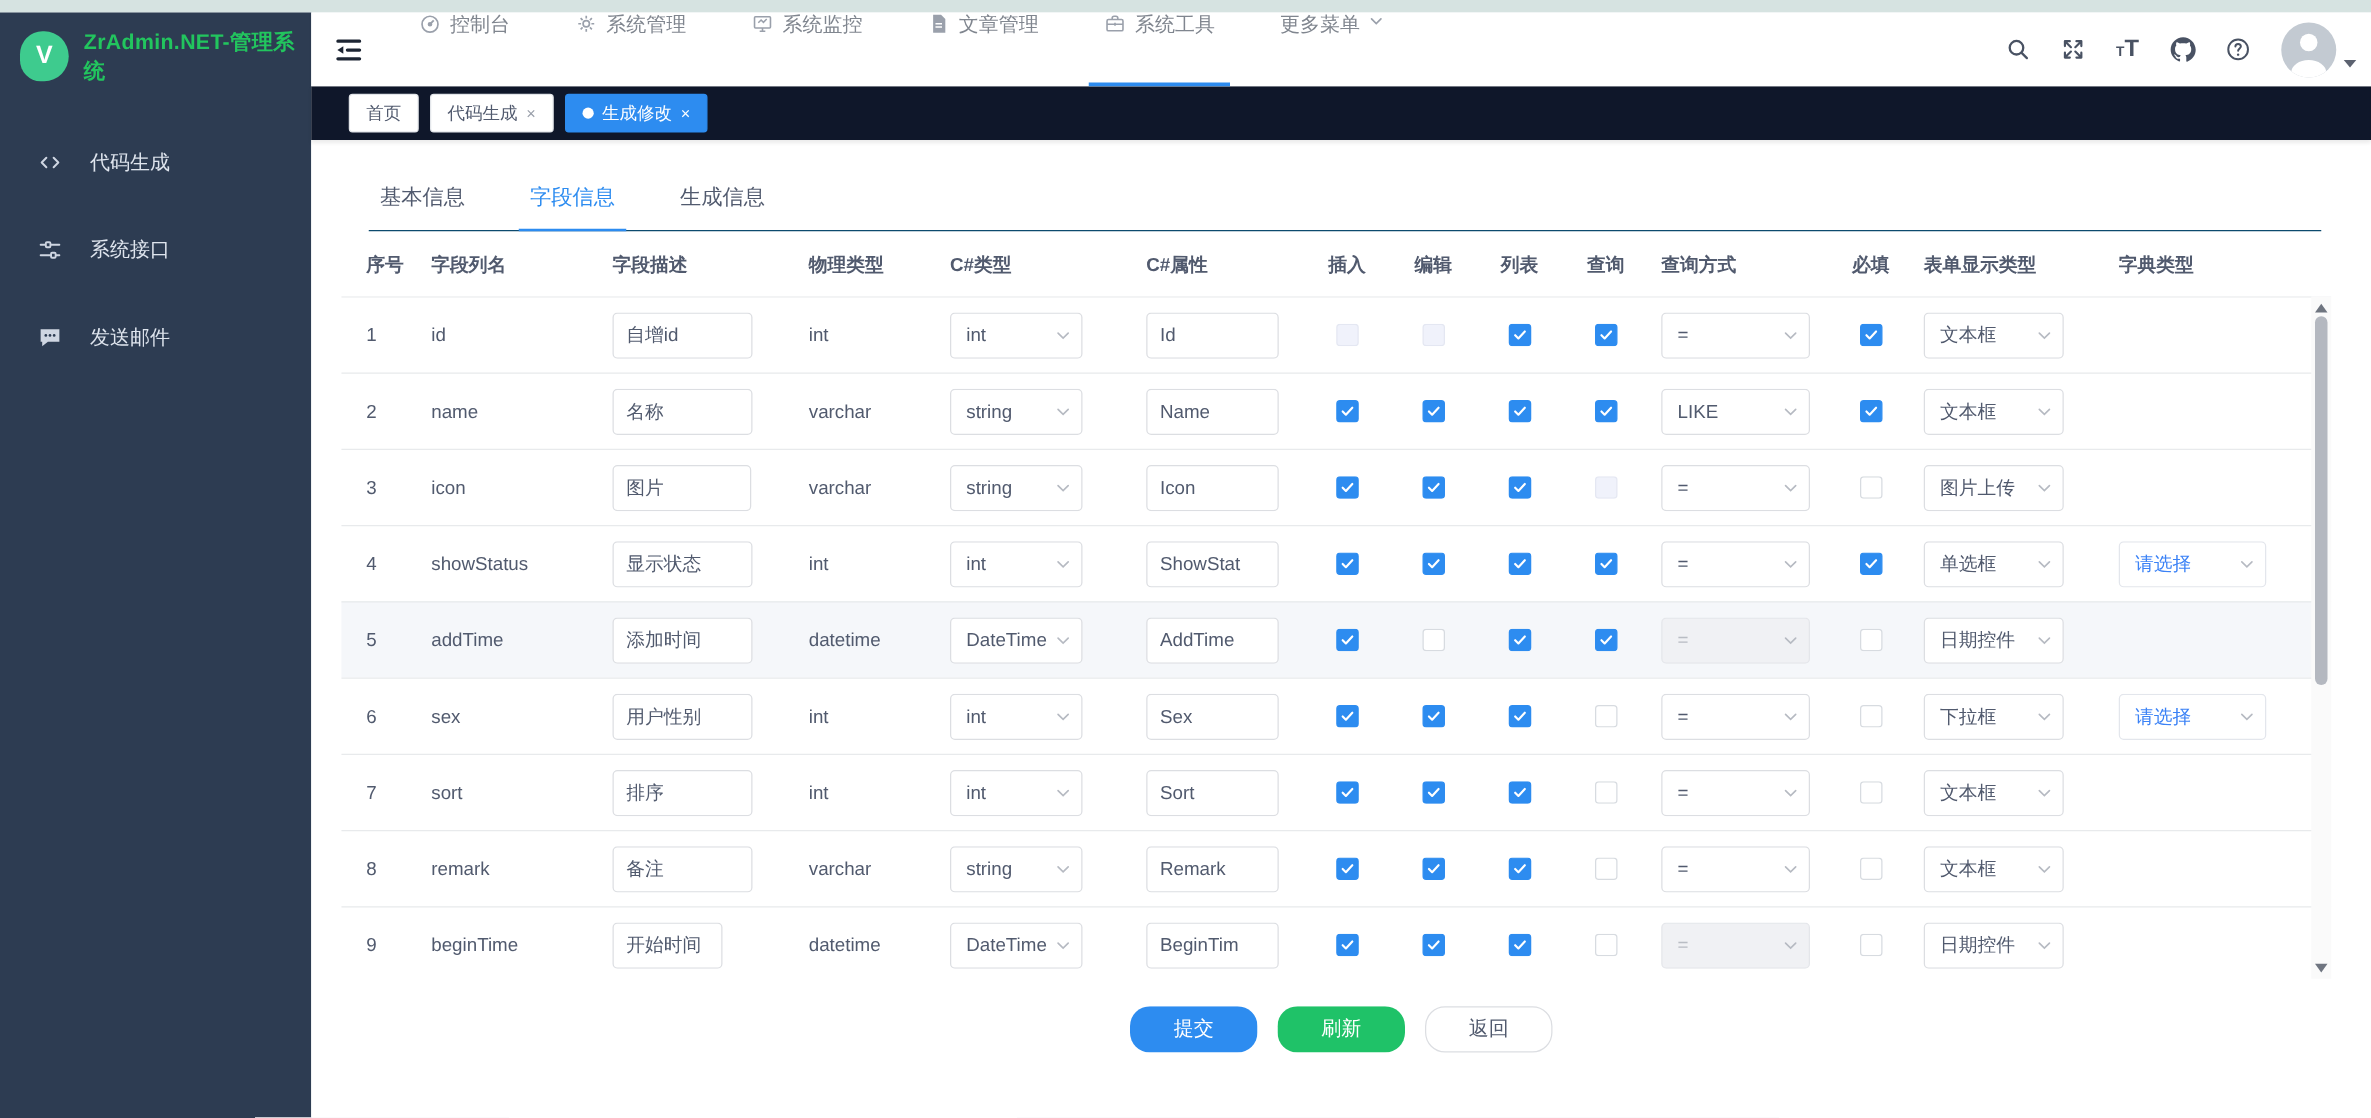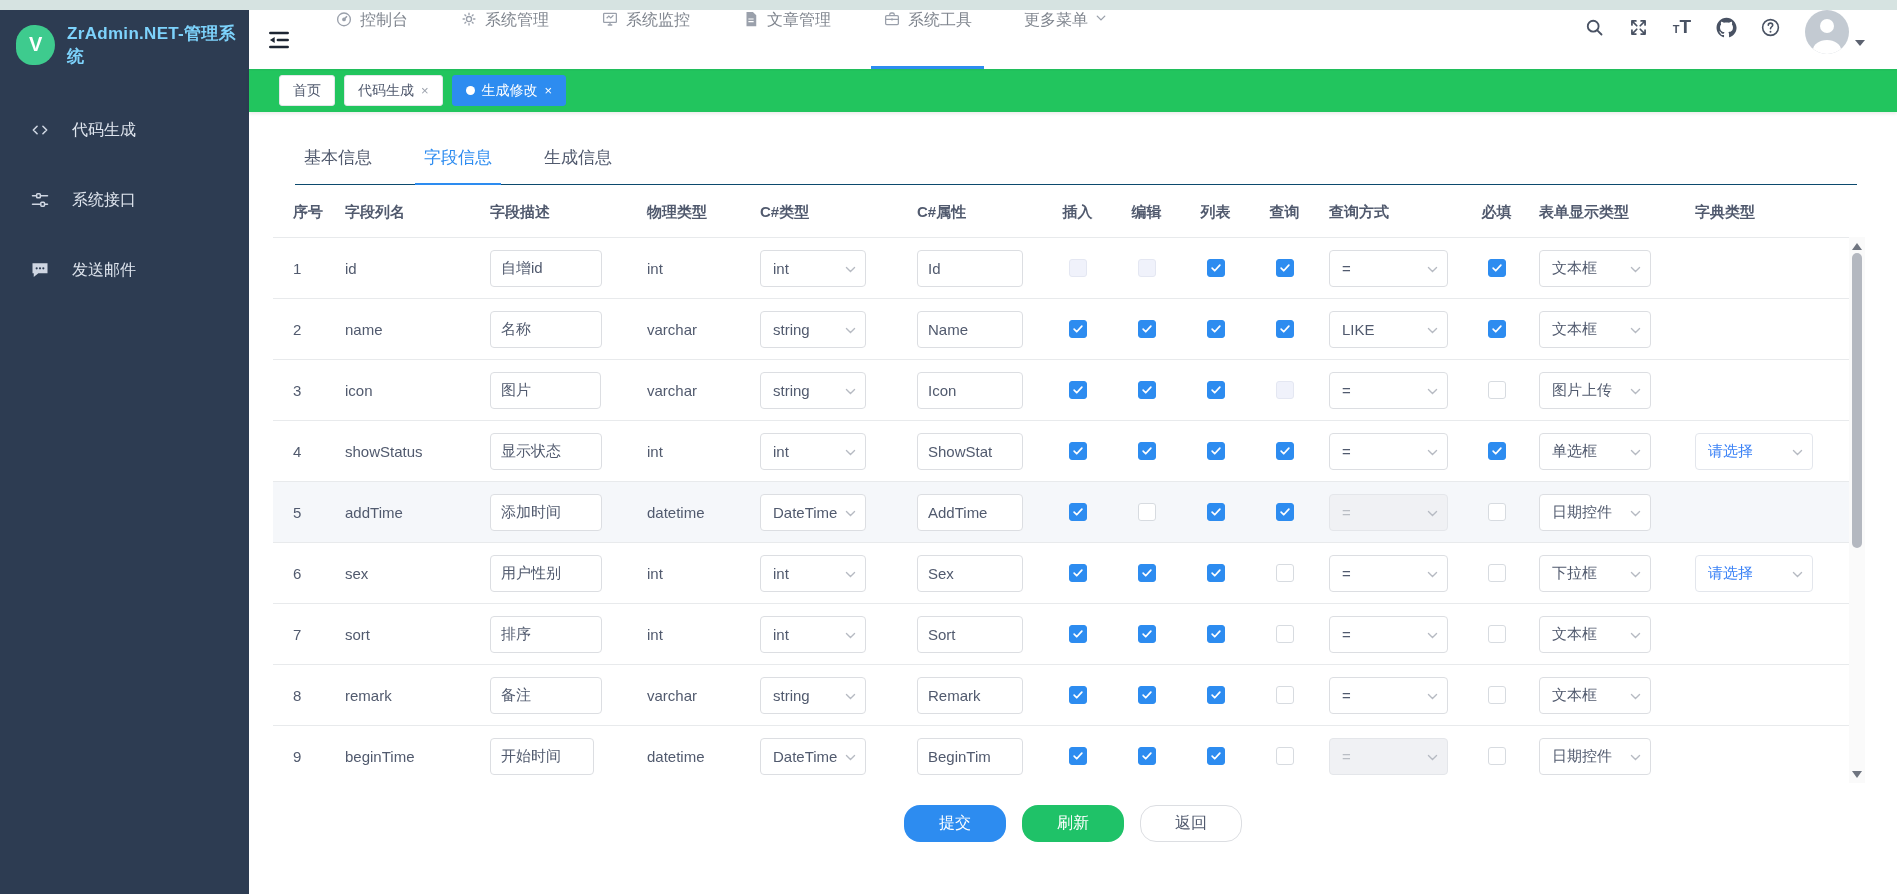--- a/index.html
+++ b/index.html
@@ -4,51 +4,51 @@
 <style>
   * { box-sizing: border-box; margin: 0; padding: 0; }
   html,body { width:1897px; height:894px; overflow:hidden; font-family:"Liberation Sans","DejaVu Sans",sans-serif; background:#f5f7f9; }
   .top-strip { height:10px; width:100%; background:#d6e3e1; }
   .app { display:flex; height:884px; }
 
   
   .sidebar { width:249px; background:#2d3c52; flex-shrink:0; display:flex; flex-direction:column; }
   .logo-row { height:69px; display:flex; align-items:center; padding-left:16px; }
   .logo-badge { width:40px; height:40px; background:#3ecb8e; border-radius:46% 50% 50% 42%; display:flex; align-items:center; justify-content:center; color:#fff; font-weight:bold; font-size:20px; }
-  .logo-title { color:#7dd3fc; font-weight:bold; font-size:17px; margin-left:12px; letter-spacing:.3px; }
+  .logo-title { color:#22c55e; font-weight:bold; font-size:17px; margin-left:12px; letter-spacing:.3px; }
   .side-menu { margin-top:16px; }
   .side-item { height:70px; display:flex; align-items:center; padding-left:30px; color:#dfe5ee; font-size:16px; cursor:pointer; }
   .side-item .ico { width:20px; height:20px; margin-right:22px; color:#cfd6e2; flex-shrink:0; }
   .side-item svg { width:20px; height:20px; display:block; }
 
   
   .main { flex:1; display:flex; flex-direction:column; min-width:0; }
 
   .navbar { height:59px; background:#fff; display:flex; align-items:stretch; position:relative; box-shadow:0 1px 2px rgba(0,0,0,.05); z-index:3; }
   .collapse-btn { width:60px; display:flex; align-items:center; justify-content:center; color:#1d2533; cursor:pointer; }
   .collapse-btn svg { width:26px; height:26px; }
   .nav-items { display:flex; align-items:stretch; }
   .nav-item { display:flex; align-items:flex-start; gap:7px; padding:0 26px; color:#7d8materials695; color:#80868f; font-size:16px; cursor:pointer; position:relative; }
   .nav-item .ico { width:18px; height:18px; color:#9aa0ab; }
   .nav-item .ico svg { width:18px; height:18px; display:block; }
   .nav-item.active::after { content:""; position:absolute; left:14px; right:14px; bottom:0; height:3px; background:#2d8cf0; }
   .nav-item .chev { width:12px; height:12px; color:#9aa0ab; }
-  .nav-right { margin-left:auto; display:flex; align-items:flex-start; gap:10px; padding-right:32px; }
+  .nav-right { margin-left:auto; display:flex; align-items:center; gap:10px; padding-right:12px; }
   .hbtn { width:34px; height:34px; display:flex; align-items:center; justify-content:center; color:#495263; cursor:pointer; }
   .hbtn svg { width:21px; height:21px; display:block; }
   .fontsize-glyph { font-weight:bold; color:#495263; }
   .fontsize-glyph .sm { font-size:11px; }
   .fontsize-glyph .lg { font-size:19px; }
   .avatar-wrap { display:flex; align-items:flex-end; gap:6px; margin-left:8px; cursor:pointer; }
   .avatar { width:44px; height:44px; border-radius:50%; background:#c3cad2; position:relative; overflow:hidden; }
   .avatar .head { position:absolute; left:50%; top:9px; transform:translateX(-50%); width:14px; height:14px; border-radius:50%; background:#fff; }
   .avatar .body { position:absolute; left:50%; bottom:-6px; transform:translateX(-50%); width:28px; height:20px; border-radius:50% 50% 0 0; background:#fff; }
   .caret-down { width:0; height:0; border-left:5px solid transparent; border-right:5px solid transparent; border-top:6px solid #5c6270; margin-bottom:8px; }
 
-  .tags-row { height:43px; background:#22c55e; display:flex; align-items:center; gap:9px; padding-left:30px; box-shadow:0 2px 3px rgba(0,0,0,.08); position:relative; z-index:2; }
+  .tags-row { height:43px; background:#0f172a; display:flex; align-items:center; gap:9px; padding-left:30px; box-shadow:0 2px 3px rgba(0,0,0,.08); position:relative; z-index:2; }
   .tag { height:31px; display:flex; align-items:center; gap:7px; padding:0 13px; background:#fff; border:1px solid #e3e6ea; border-radius:3px; font-size:14px; color:#515a6e; cursor:pointer; }
   .tag .dot { width:9px; height:9px; border-radius:50%; background:#fff; }
   .tag .x { font-size:13px; color:#9aa0ab; line-height:1; }
   .tag.active { background:#2d8cf0; border-color:#2d8cf0; color:#fff; }
   .tag.active .x { color:#fff; }
 
   .content { flex:1; background:#fff; padding:0 0 0 24px; position:relative; overflow:hidden; }
   .ctabs { display:flex; gap:34px; margin:34px 40px 0 22px; border-bottom:1px solid #0c4a6e; }
   .ctab { padding:0 9px 14px 9px; font-size:17px; color:#515a6e; cursor:pointer; border-bottom:2px solid transparent; margin-bottom:-1px; }
   .ctab.active { color:#2d8cf0; border-bottom-color:#2d8cf0; }
@@ -778,21 +778,21 @@
                   <span class="chev"><svg viewBox="0 0 16 16" fill="none" stroke="currentColor" stroke-width="1.6" stroke-linecap="round">
                       <path d="M3 5.5l5 5 5-5"></path>
                     </svg></span>
                 </div>
               </div>
               <div class="td "></div>
             </div>
             <div class="trow">
               <div class="td first">9</div>
               <div class="td ">beginTime</div>
-              <div class="td "><input class="inp" value="开始时间" style="width: 104px;"></div>
+              <div class="td "><input class="inp" value="开始时间" style="width: 88px;"></div>
               <div class="td ">datetime</div>
               <div class="td ">
                 <div class="sel" style="width: 106px;">
                   <span class="val">DateTime</span>
                   <span class="chev"><svg viewBox="0 0 16 16" fill="none" stroke="currentColor" stroke-width="1.6" stroke-linecap="round">
                       <path d="M3 5.5l5 5 5-5"></path>
                     </svg></span>
                 </div>
               </div>
               <div class="td "><input class="inp" value="BeginTim" style="width: 106px;"></div>

